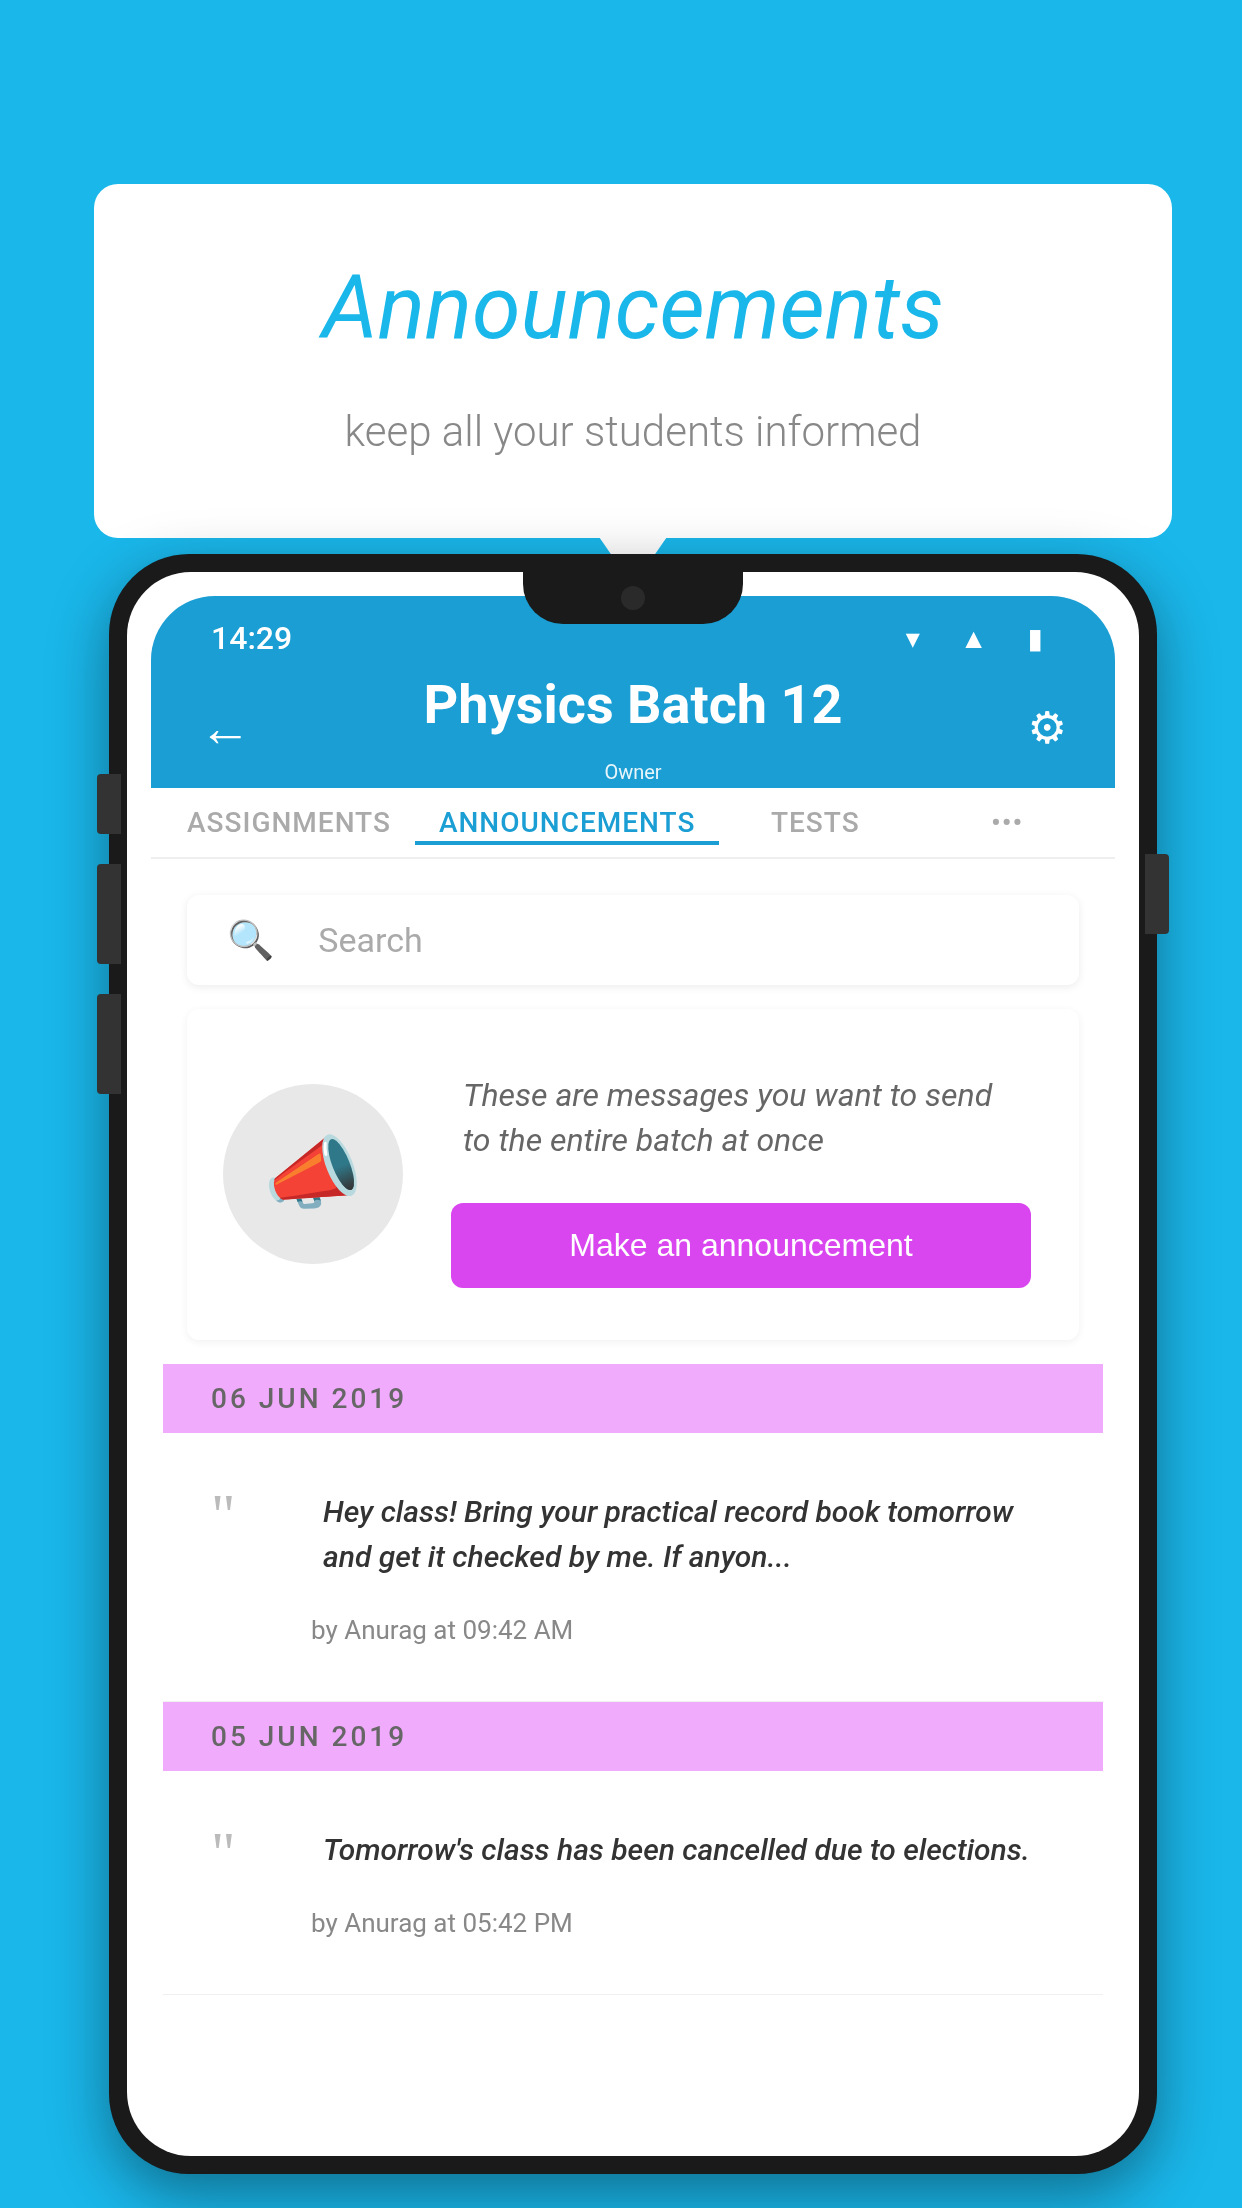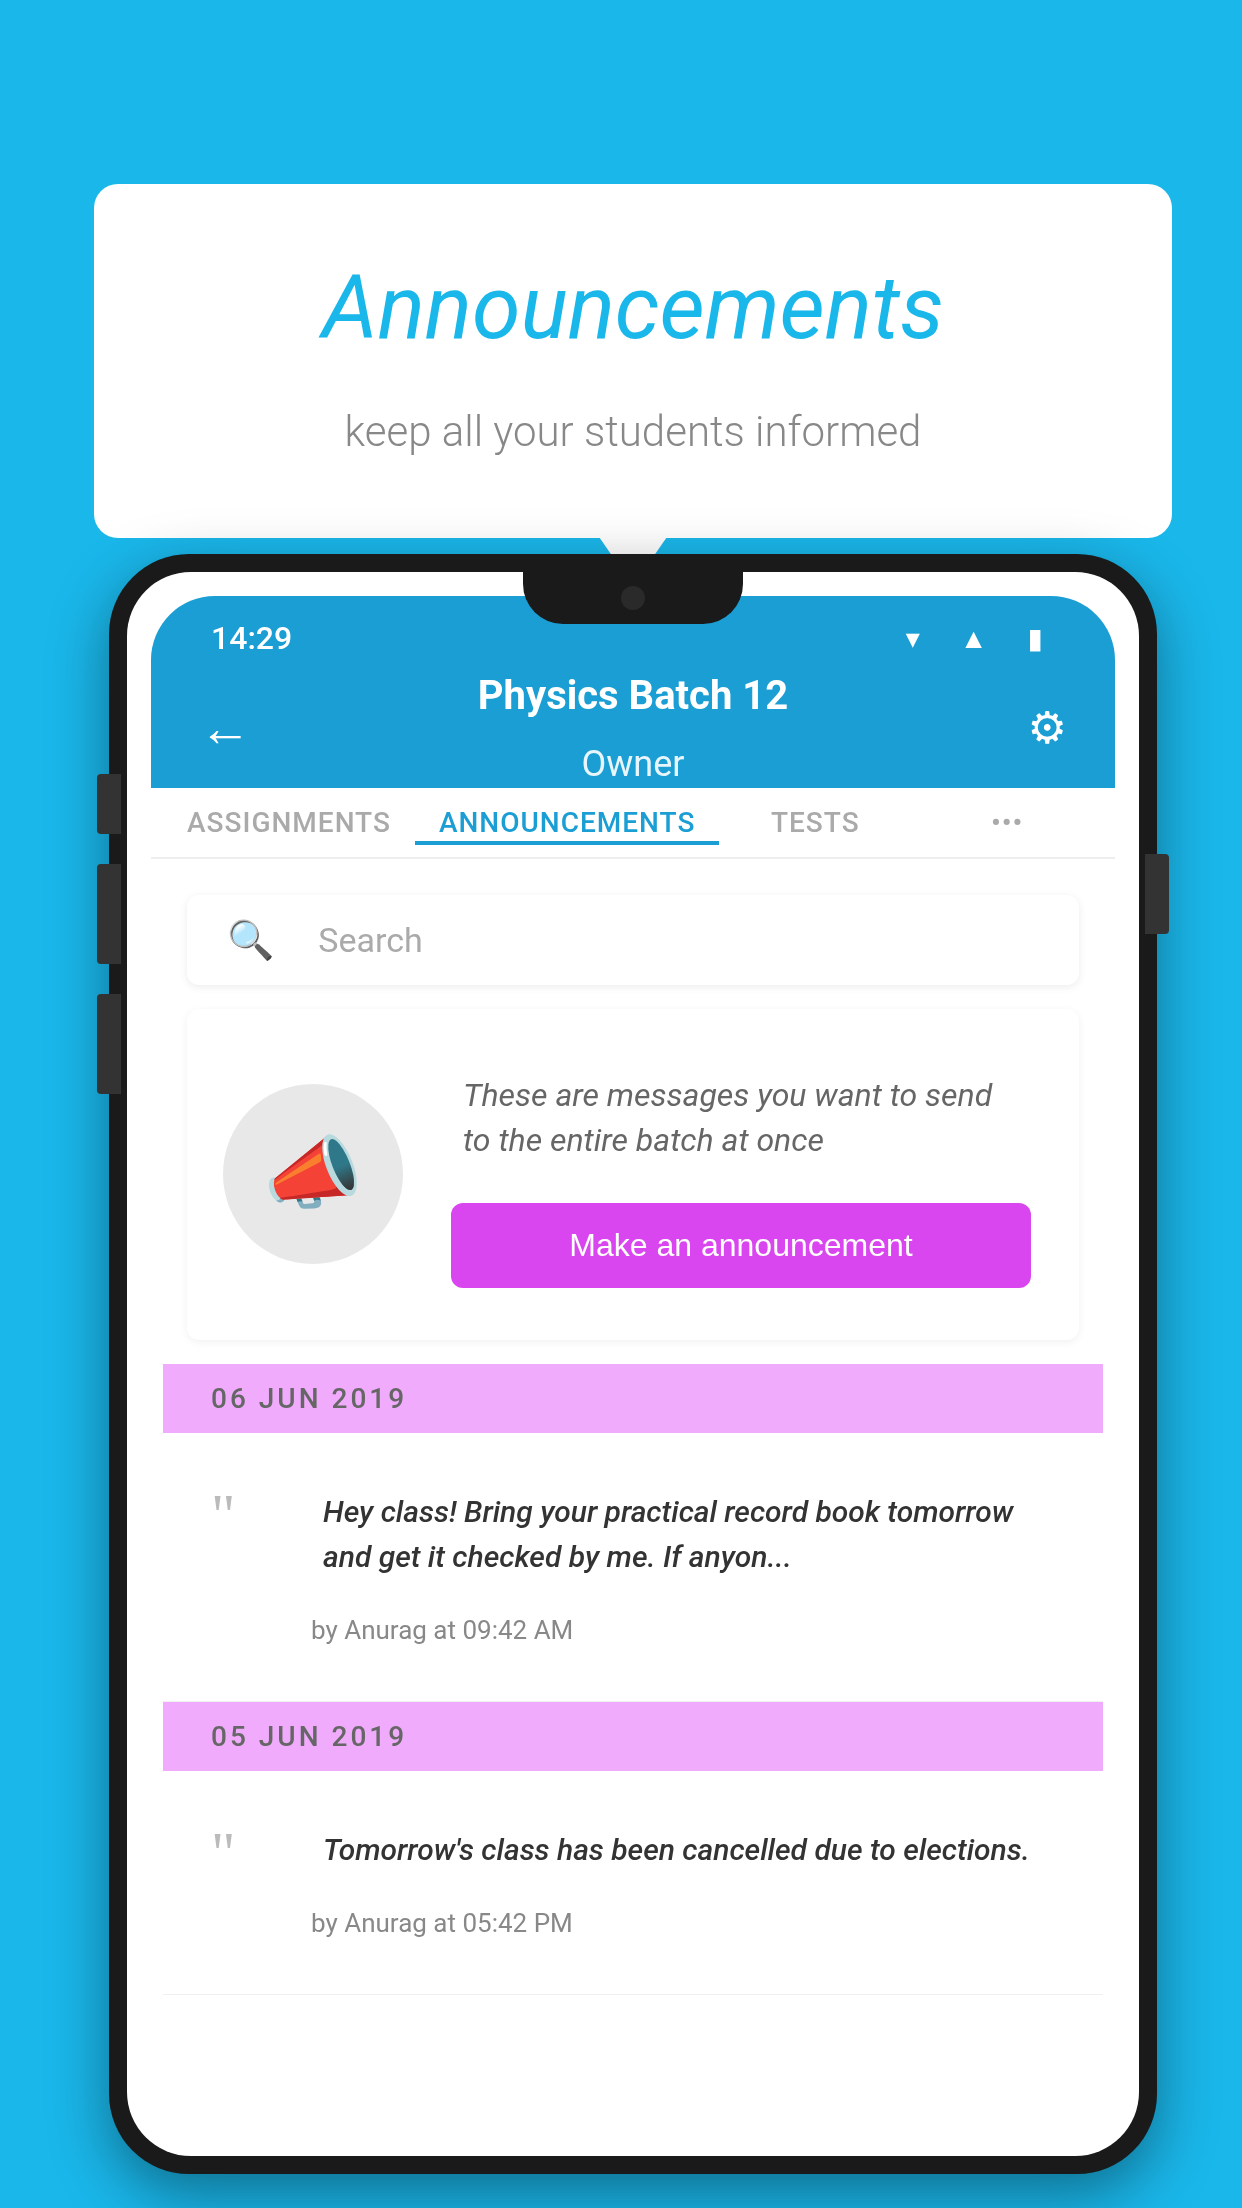--- a/index.html
+++ b/index.html
@@ -160,27 +160,27 @@
 
     .app-bar-center {
       position: absolute;
       left: 50%;
       transform: translateX(-50%);
       text-align: center;
     }
 
     .app-bar-title {
       color: white;
-      font-size: 40px;
+      font-size: 54px;
       font-weight: 700;
     }
 
     .app-bar-subtitle {
       color: rgba(255,255,255,0.9);
-      font-size: 36px;
+      font-size: 20px;
       font-weight: 400;
     }
 
     .gear-btn {
       position: absolute;
       right: 36px;
       color: white;
       font-size: 44px;
       cursor: pointer;
     }

